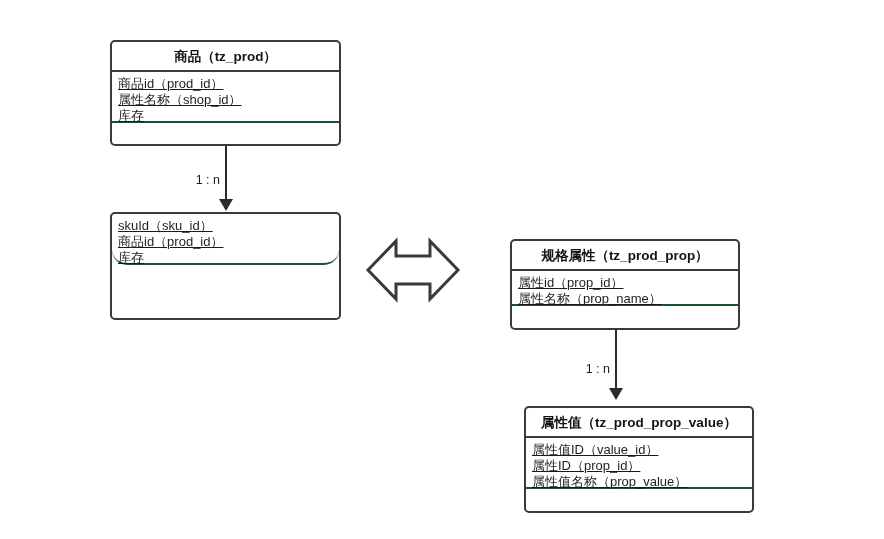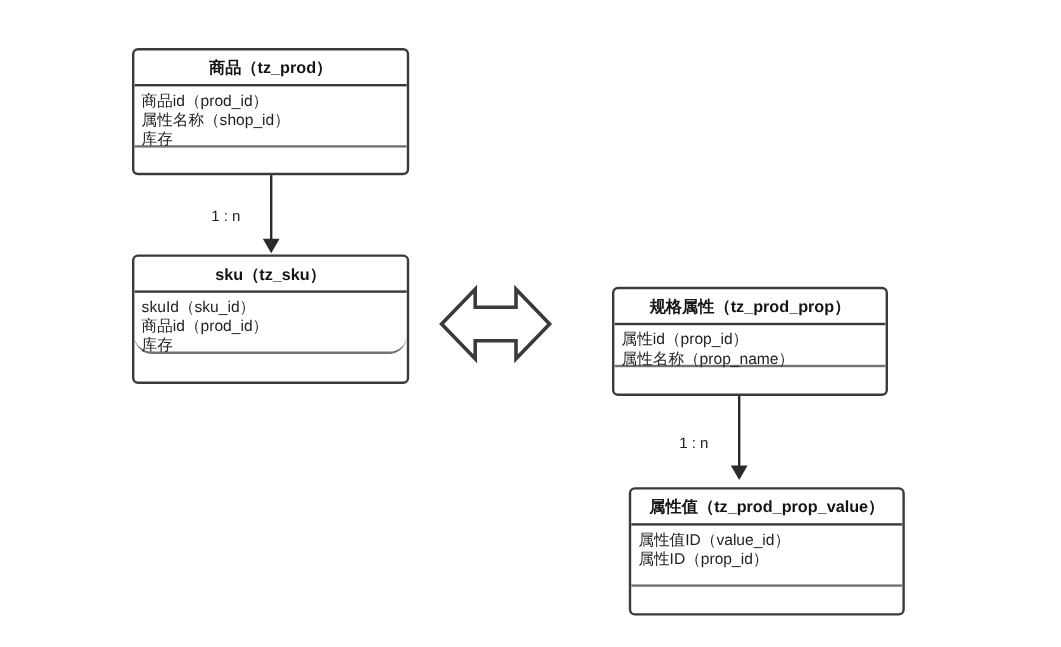--- a/index.html
+++ b/index.html
@@ -38,21 +38,22 @@
     line-height: 30px;
     height: 30px;
     border-bottom: 2px solid #3a3a3a;
     white-space: nowrap;
     color: #141414;
   }
   .entity-attrs {
     box-sizing: border-box;
     width: 100%;
     padding: 4px 2px 4px 6px;
-    border-bottom: 2px solid #737373;
+    border-bottom: 2px solid #14532d;
+    text-decoration: underline;
   }
   .attr-row {
     font-size: 13px;
     line-height: 16px;
     height: 16px;
     white-space: nowrap;
     color: #1f1f1f;
   }
   .entity-footer {
     box-sizing: border-box;
@@ -72,21 +73,21 @@
     border-left: 7px solid transparent;
     border-right: 7px solid transparent;
     border-top: 12px solid #2b2b2b;
   }
   .conn-label {
     position: absolute;
     font-size: 12.5px;
     line-height: 14px;
     color: #1f1f1f;
     white-space: nowrap;
-    text-align: left;
+    text-align: right;
   }
   .rel-arrow {
     position: absolute;
   }
 </style>
 </head>
 <body>
 
 <div id="canvas">
 
@@ -98,21 +99,20 @@
       <div class="attr-row">库存</div>
     </div>
     <div class="entity-footer" style="height:21px;"></div>
   </div>
 
   <div class="conn-line" style="left:225px; top:146px; height:55px;"></div>
   <div class="conn-head" style="left:219px; top:199px;"></div>
   <div class="conn-label" style="left:176px; top:173px; width:44px;">1 : n</div>
 
   <div class="entity" style="left:110px; top:212px; width:231px; height:108px;">
-    <div class="entity-title">sku（tz_sku）</div>
     <div class="entity-attrs" style="height:51px;border-radius:15px;">
       <div class="attr-row">skuId（sku_id）</div>
       <div class="attr-row">商品id（prod_id）</div>
       <div class="attr-row">库存</div>
     </div>
     <div class="entity-footer" style="height:23px;"></div>
   </div>
 
   <div class="rel-arrow" style="left:365px; top:234px; width:96px; height:72px;">
     <svg width="96" height="72" viewBox="0 0 96 72" xmlns="http://www.w3.org/2000/svg">
@@ -131,17 +131,18 @@
 
   <div class="conn-line" style="left:615px; top:330px; height:60px;"></div>
   <div class="conn-head" style="left:609px; top:388px;"></div>
   <div class="conn-label" style="left:566px; top:362px; width:44px;">1 : n</div>
 
   <div class="entity" style="left:524px; top:406px; width:230px; height:107px;">
     <div class="entity-title">属性值（tz_prod_prop_value）</div>
     <div class="entity-attrs" style="height:51px;">
       <div class="attr-row">属性值ID（value_id）</div>
       <div class="attr-row">属性ID（prop_id）</div>
+      <div class="attr-row">属性值名称（prop_value）</div>
     </div>
     <div class="entity-footer" style="height:22px;"></div>
   </div>
 
 </div>
 
 </body></html>

